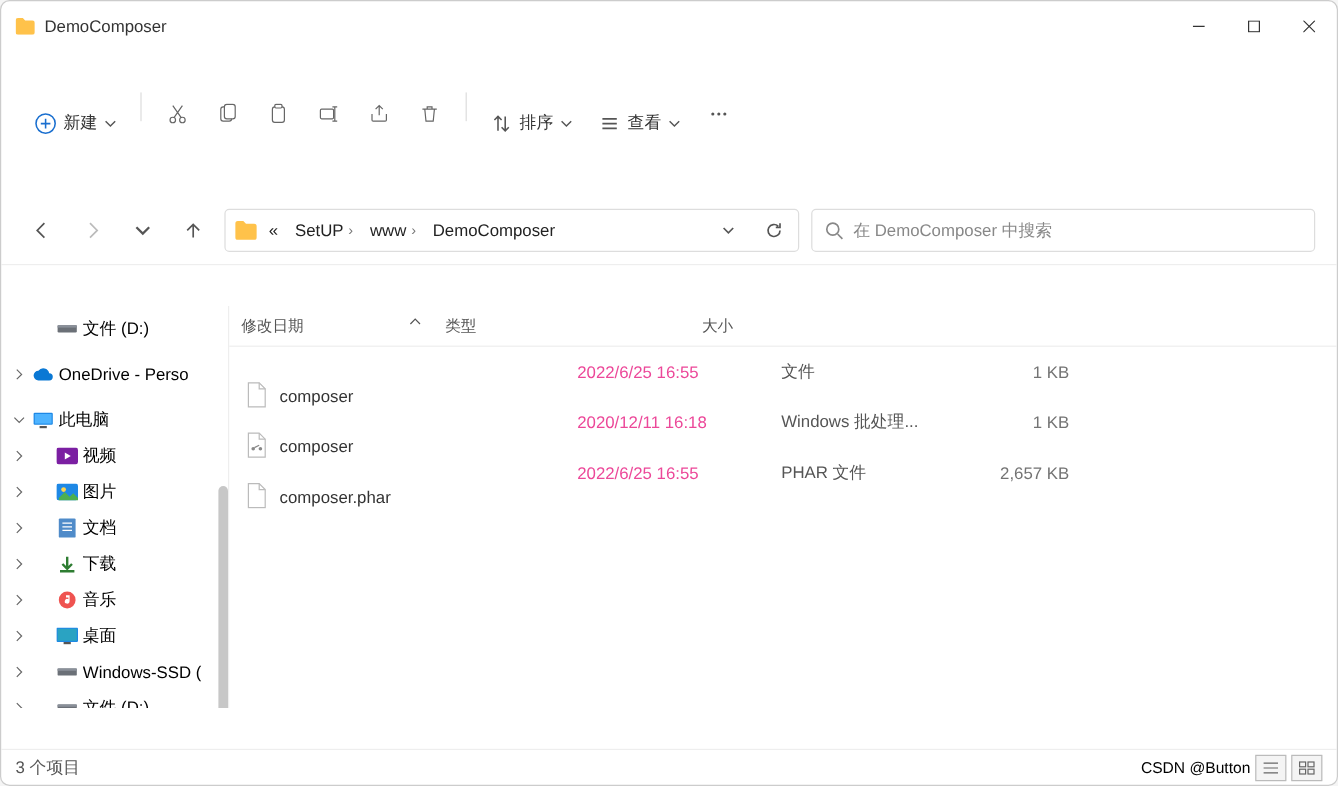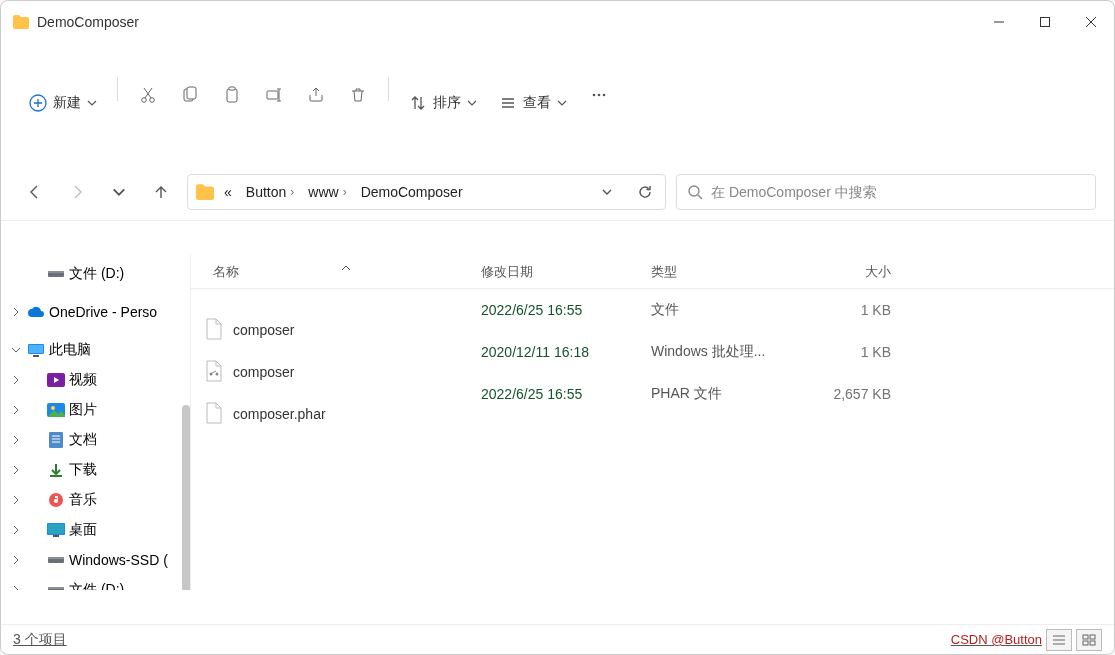--- a/index.html
+++ b/index.html
@@ -54,29 +54,29 @@
 .col.name { width:280px; padding-left:22px; }
 .col.date { width:170px; }
 .col.type { width:160px; }
 .col.size { width:110px; text-align:right; padding-right:20px; }
 .sort-arrow { position:absolute; left:150px; top:4px; color:#555; }
 .sort-arrow svg { width:10px; height:8px; }
 .rows { flex:1; overflow:auto; }
 .row { height:42px; display:flex; align-items:center; color:#333; }
 .cell { padding:0 10px; font-size:14px; }
 .cell.name { width:280px; display:flex; align-items:center; gap:10px; padding-left:14px;margin-top:40px; }
-.cell.date { width:170px; color:#14532d; }
+.cell.date { width:170px; color:#ec4899; }
 .cell.type { width:160px; color:#555; white-space:nowrap; overflow:hidden; text-overflow:ellipsis; }
 .cell.size { width:110px; text-align:right; color:#737373; padding-right:20px; }
 .fico { width:18px; height:22px; }
 
 
-.statusbar { height:30px; border-top:1px solid #eee; display:flex; align-items:center; padding:0 12px; color:#555; font-size:13px;text-decoration:underline; }
+.statusbar { height:30px; border-top:1px solid #eee; display:flex; align-items:center; padding:0 12px; color:#555; font-size:13px; }
 .statusbar .spacer { flex:1; }
-.watermark { color:#b91c1c; font-size:13px; }
+.watermark { color:#000000; font-size:13px; }
 .viewbtn { width:26px; height:22px; border:1px solid #bbb; background:#f4f4f4; display:flex; align-items:center; justify-content:center; margin-left:4px; }
 
 
 </style>
 </head>
 <body>
 
 <div class="window">
 
   <div class="titlebar">
@@ -197,21 +197,21 @@
           <path fill="none" stroke="currentColor" stroke-width="1.4" d="M8 14V3M3 8l5-5 5 5"></path>
         </svg>
       </div>
 
     <div class="addrbar">
       <svg class="folder-ico" viewBox="0 0 16 14" width="18" height="16">
           <path fill="#FFC24A" d="M0 2a2 2 0 012-2h4l2 2h6a2 2 0 012 2v8a2 2 0 01-2 2H2a2 2 0 01-2-2z"></path>
         </svg>
       <span class="crumb">«</span>
       <span class="crumb">
-          <span>Button</span>
+          <span>SetUP</span>
           <span class="sep"> › </span>
         </span>
       <span class="crumb">
           <span>www</span>
           <span class="sep"> › </span>
         </span>
       <span class="crumb">
           <span>DemoComposer</span>
         </span>
       <div style="flex:1"></div>
@@ -426,21 +426,20 @@
               <path stroke="#555" d="M4 6v2h10V6M9 8v2"></path>
             </svg>
           </span>
           <span class="lbl">网络</span>
         </div>
         <div style="height: 8px;"></div>
       </div>
 
     <div class="listwrap">
       <div class="cols">
-        <div class="col name">名称</div>
         <div class="sort-arrow"><svg viewBox="0 0 10 8">
               <path fill="none" stroke="#555" d="M1 6l4-4 4 4"></path>
             </svg></div>
         <div class="col date">修改日期</div>
         <div class="col type">类型</div>
         <div class="col size">大小</div>
       </div>
       <div class="rows" id="rows">
           <div class="row">
             <div class="cell name">

